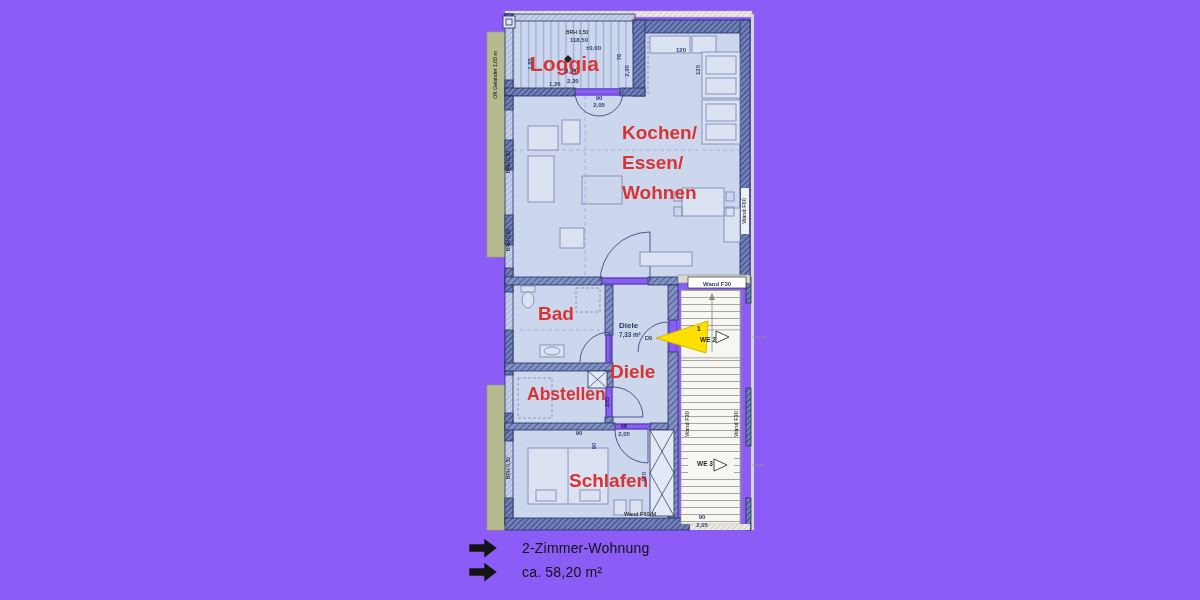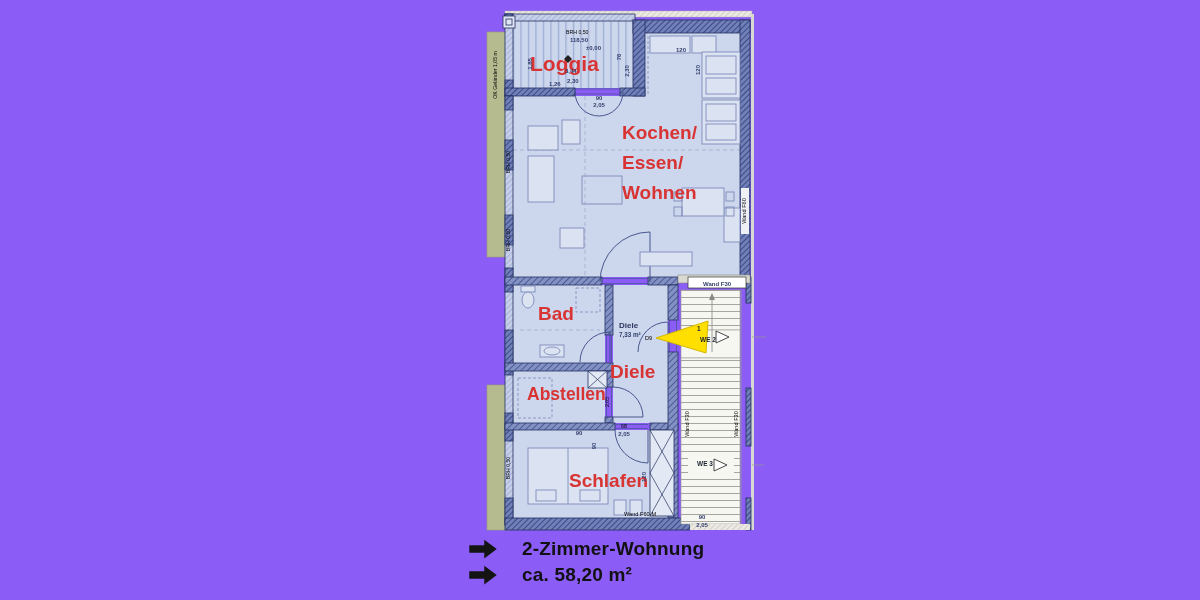--- a/index.html
+++ b/index.html
@@ -19,21 +19,21 @@
   .furn{fill:#dbe2f2;stroke:#7e8cba;stroke-width:0.9;}
   .furn-o{fill:none;stroke:#7e8cba;stroke-width:0.9;}
   .door{fill:none;stroke:#3b4a86;stroke-width:0.9;}
   .dash{stroke-dasharray:4 3;stroke:#9aa6cc;stroke-width:0.7;fill:none;}
   .dashf{stroke-dasharray:3 2;stroke:#7e8cba;stroke-width:0.8;fill:none;}
   .sill{stroke:#44548e;stroke-width:0.7;}
   .xline{stroke:#243061;stroke-width:0.7;}
   .summary{position:absolute;left:468px;top:538px;display:flex;flex-direction:column;gap:4px;}
   .srow{display:flex;align-items:center;}
   .bul{width:30px;height:20px;margin-right:24px;flex:0 0 auto;}
-  .stext{font-size:19px;font-weight:700;color:#111;letter-spacing:0.2px;}
+  .stext{font-size:14px;font-weight:400;color:#111;letter-spacing:0.2px;}
 </style>
 </head>
 <body>
 
 <div class="canvas">
 <svg width="1200" height="600" viewBox="0 0 1200 600">
   <defs>
     <pattern id="pWall" patternUnits="userSpaceOnUse" width="4.5" height="4.5" patternTransform="rotate(45)">
       <rect width="4.5" height="4.5" fill="#8290c2"></rect>
       <line x1="0" y1="0" x2="0" y2="4.5" stroke="#35468a" stroke-width="1.4"></line>

